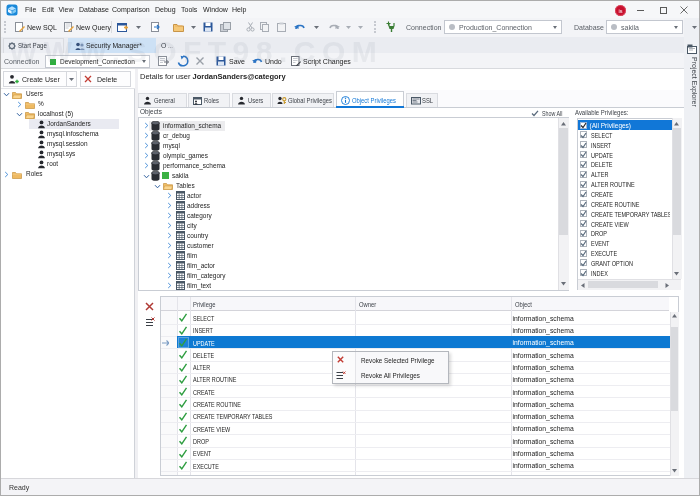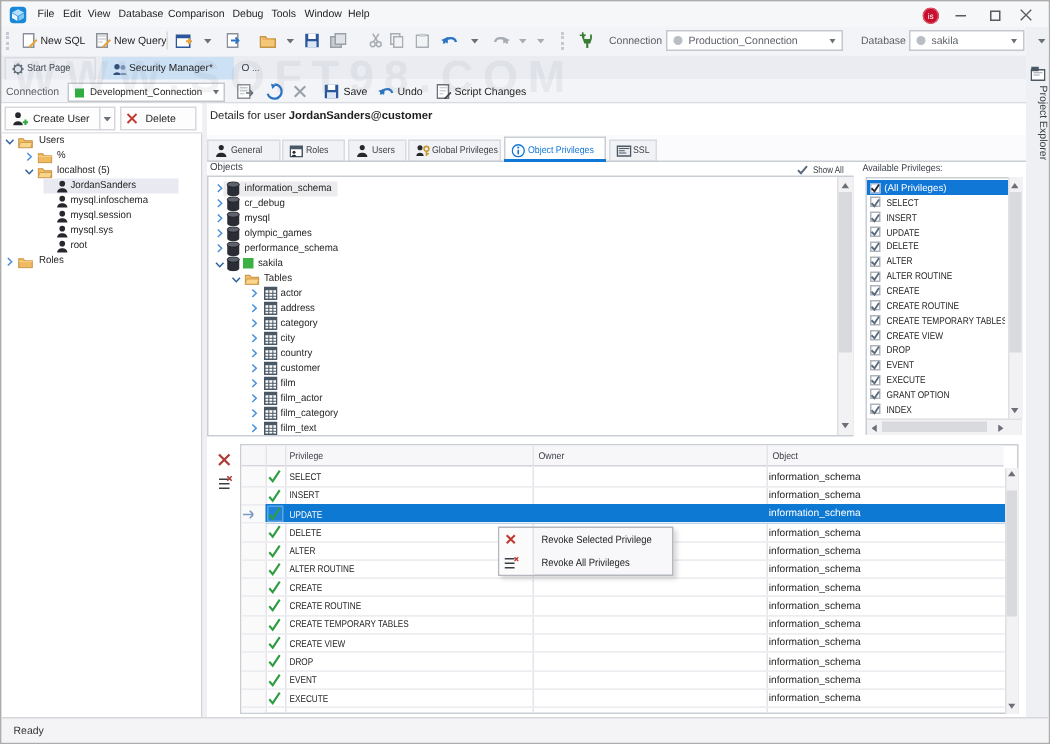--- a/index.html
+++ b/index.html
@@ -256,21 +256,21 @@
 <svg class="a" style="left:3px;top:169.5px;" width="5" height="7" viewBox="0 0 5 7">
     <path d="M1.2 1 L3.8 3.5 L1.2 6" fill="none" stroke="#4a90d9" stroke-width="1"></path>
   </svg>
 <svg class="a" style="left:11px;top:169.5px;" width="10" height="8" viewBox="0 0 10 8">
     <path d="M0.5 1.5 L3.5 1.5 L4.5 2.8 L9.5 2.8 L9.5 7.5 L0.5 7.5 Z" fill="#efba62" stroke="#c6923f" stroke-width="0.7"></path>
     <path d="M0.5 3.2 L9.5 3.2" stroke="#f5cd85" stroke-width="0.8"></path>
   </svg>
 <div class="a" style="left:25px;top:169.3px;font-size:6.8px;color:#1e1e1e;white-space:nowrap;transform:scaleX(0.95);transform-origin:0 0;">Roles</div>
 <div class="a" style="left:134px;top:68px;width:3px;height:409px;background:#f0f0f3"></div>
 <div class="a" style="left:137px;top:68px;width:546px;height:409px;background:#fff"></div>
-<div class="a" style="left:139px;top:71px;font-size:7.5px;color:#1e1e1e;white-space:nowrap">Details for user <b>JordanSanders@customer</b></div>
+<div class="a" style="left:139px;top:71px;font-size:7.5px;color:#1e1e1e;white-space:nowrap">Details for user <b>JordanSanders@category</b></div>
 <div class="a" style="left:137px;top:89px;width:546px;height:17px;background:#fbfbfd"></div>
 <div class="a" style="left:136.5px;top:91.5px;width:49px;height:15.5px;background:#f1f2f5;border:1px solid #d9dbe0;z-index:2"></div>
 <div class="a" style="left:187px;top:91.5px;width:42px;height:15.5px;background:#f1f2f5;border:1px solid #d9dbe0;z-index:2"></div>
 <div class="a" style="left:230.5px;top:91.5px;width:39px;height:15.5px;background:#f1f2f5;border:1px solid #d9dbe0;z-index:2"></div>
 <div class="a" style="left:271px;top:91.5px;width:62px;height:15.5px;background:#f1f2f5;border:1px solid #d9dbe0;z-index:2"></div>
 <div class="a" style="left:334.5px;top:90px;width:68.5px;height:17px;background:#fff;border:1px solid #c9cdd4;border-bottom:none;z-index:3"></div>
 <div class="a" style="left:334.5px;top:105.3px;width:68.5px;height:1.8px;background:#1177d7;z-index:4"></div>
 <div class="a" style="left:404.5px;top:91.5px;width:32px;height:15.5px;background:#f1f2f5;border:1px solid #d9dbe0;z-index:2"></div>
 <div class="a" style="left:137px;top:106.2px;width:546px;height:1px;background:#c9cdd4;z-index:2"></div>
 <svg class="a" style="left:141.5px;top:94.5px;z-index:5;" width="9" height="9" viewBox="0 0 9 9">

